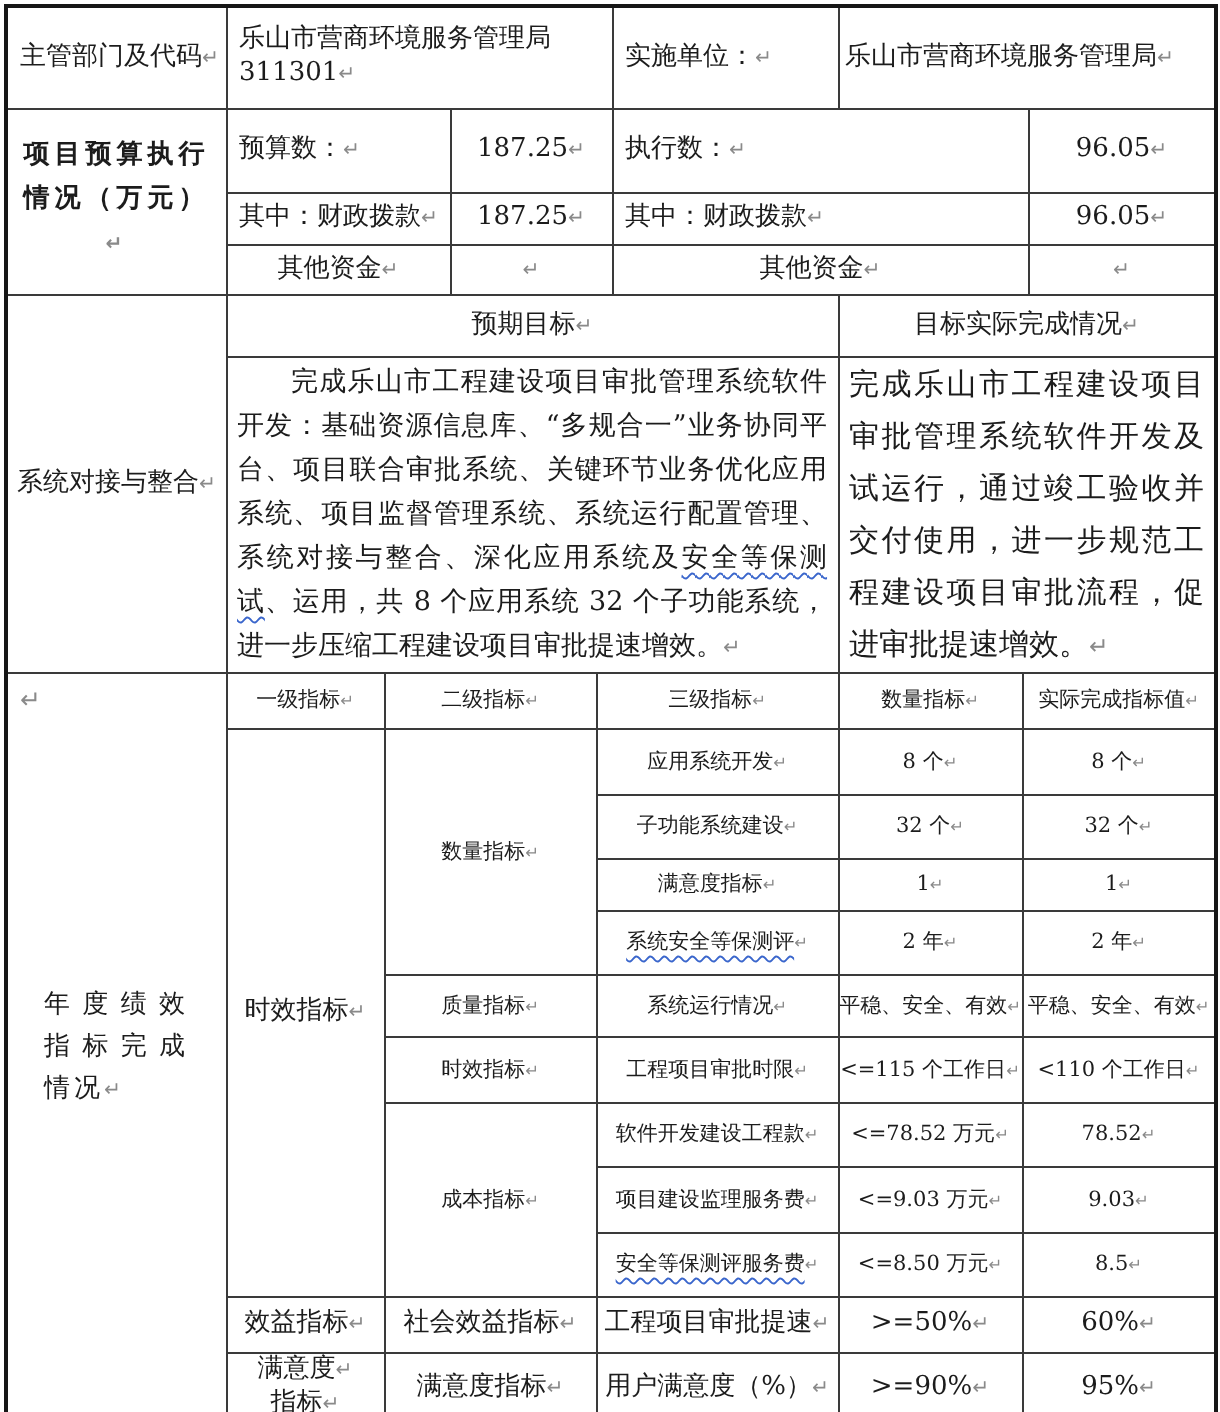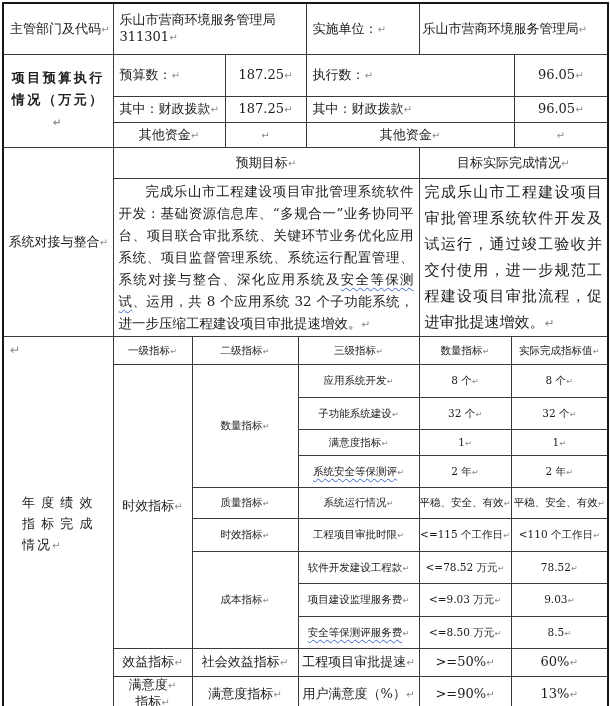--- a/index.html
+++ b/index.html
@@ -299,17 +299,17 @@
     <td colspan="2" class="c f13">
       <span>满意度指标</span><span class="mark">↵</span>
     </td>
     <td colspan="2" class="c f13">
       <span>用户满意度（%）</span><span class="mark">↵</span>
     </td>
     <td class="c f13">
       <span>&gt;=90%</span><span class="mark">↵</span>
     </td>
     <td colspan="2" class="c f13">
-      <span>13%</span><span class="mark">↵</span>
+      <span>95%</span><span class="mark">↵</span>
     </td>
   </tr>
 </tbody>
   </table>
 
 </body></html>

